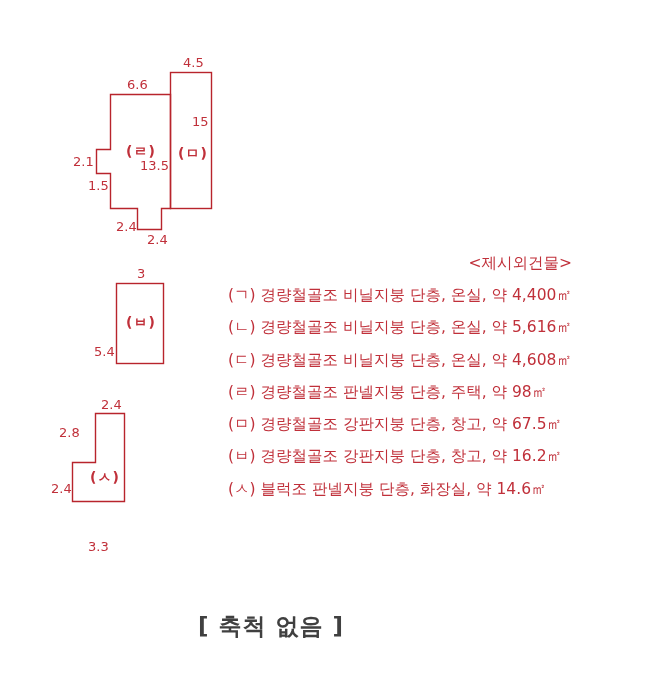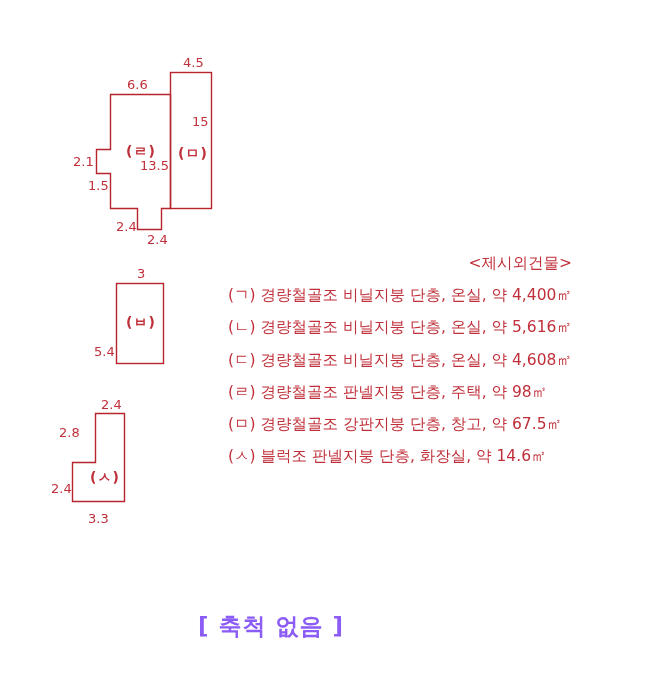--- a/index.html
+++ b/index.html
@@ -6,21 +6,21 @@
     body { width: 663px; height: 700px; position: relative; overflow: hidden;
            font-family: "DejaVu Sans", "Liberation Sans", sans-serif; }
     .canvas { position: absolute; left: 0; top: 0; width: 663px; height: 700px; }
     svg.plan { position: absolute; left: 0; top: 0; }
     .dim { position: absolute; font-size: 13px; color: #c0303a; line-height: 1; white-space: nowrap; }
     .bldg { position: absolute; font-size: 14px; font-weight: bold; color: #c0303a; line-height: 1; white-space: nowrap; letter-spacing: 1px; }
     .legend { position: absolute; left: 228px; top: 252px; color: #c0303a; font-size: 15.5px; }
     .legend .row { height: 32.3px; line-height: 22px; white-space: nowrap; }
     .legend .heading { height: 32px; text-align: right; }
     .scale { position: absolute; left: 198px; top: 611px; font-size: 23px; font-weight: bold;
-             color: #8b5cf6; white-space: nowrap; letter-spacing: 1px; }
+             color: #404040; white-space: nowrap; letter-spacing: 1px; }
   </style>
 </head>
 <body>
 
 <div class="canvas">
 
   <svg class="plan" width="663" height="700" viewBox="0 0 663 700">
 
     <path d="M110.5 94.5 H170.5 V208.5 H161.5 V229.5 H137.5 V208.5 H110.5 V173.5 H96.5 V149.5 H110.5 Z" fill="none" stroke="#b8242c" stroke-width="1.4"></path>
 
@@ -43,27 +43,28 @@
   <span class="dim" style="left:192px; top:115px;">15</span>
   <span class="bldg" style="left:178px; top:146px;">(ㅁ)</span>
 
   <span class="dim" style="left:137px; top:267px;">3</span>
   <span class="dim" style="left:94px; top:326px;margin-top:19px;">5.4</span>
   <span class="bldg" style="left:126px; top:315px;">(ㅂ)</span>
 
   <span class="dim" style="left:101px; top:398px;">2.4</span>
   <span class="dim" style="left:59px; top:426px;text-align:right;">2.8</span>
   <span class="dim" style="left:51px; top:482px;">2.4</span>
-  <span class="dim" style="left:88px; top:512px;">3.3</span>
+  <span class="dim" style="left:88px; top:540px;">3.3</span>
   <span class="bldg" style="left:90px; top:470px;">(ㅅ)</span>
 
   <div class="legend">
     <div class="row heading">&lt;제시외건물&gt;</div>
     <div class="row">(ㄱ) 경량철골조 비닐지붕 단층,  온실,  약 4,400㎡</div>
     <div class="row">(ㄴ) 경량철골조 비닐지붕 단층,  온실,  약 5,616㎡</div>
     <div class="row">(ㄷ) 경량철골조 비닐지붕 단층,  온실,  약 4,608㎡</div>
     <div class="row">(ㄹ) 경량철골조 판넬지붕 단층,  주택,  약 98㎡</div>
     <div class="row">(ㅁ) 경량철골조 강판지붕 단층,  창고,  약 67.5㎡</div>
+    <div class="row">(ㅂ) 경량철골조 강판지붕 단층,  창고, 약 16.2㎡</div>
     <div class="row">(ㅅ) 블럭조 판넬지붕 단층,  화장실,  약 14.6㎡</div>
   </div>
 
   <div class="scale">[ 축척 없음 ]</div>
 </div>
 
 </body></html>

